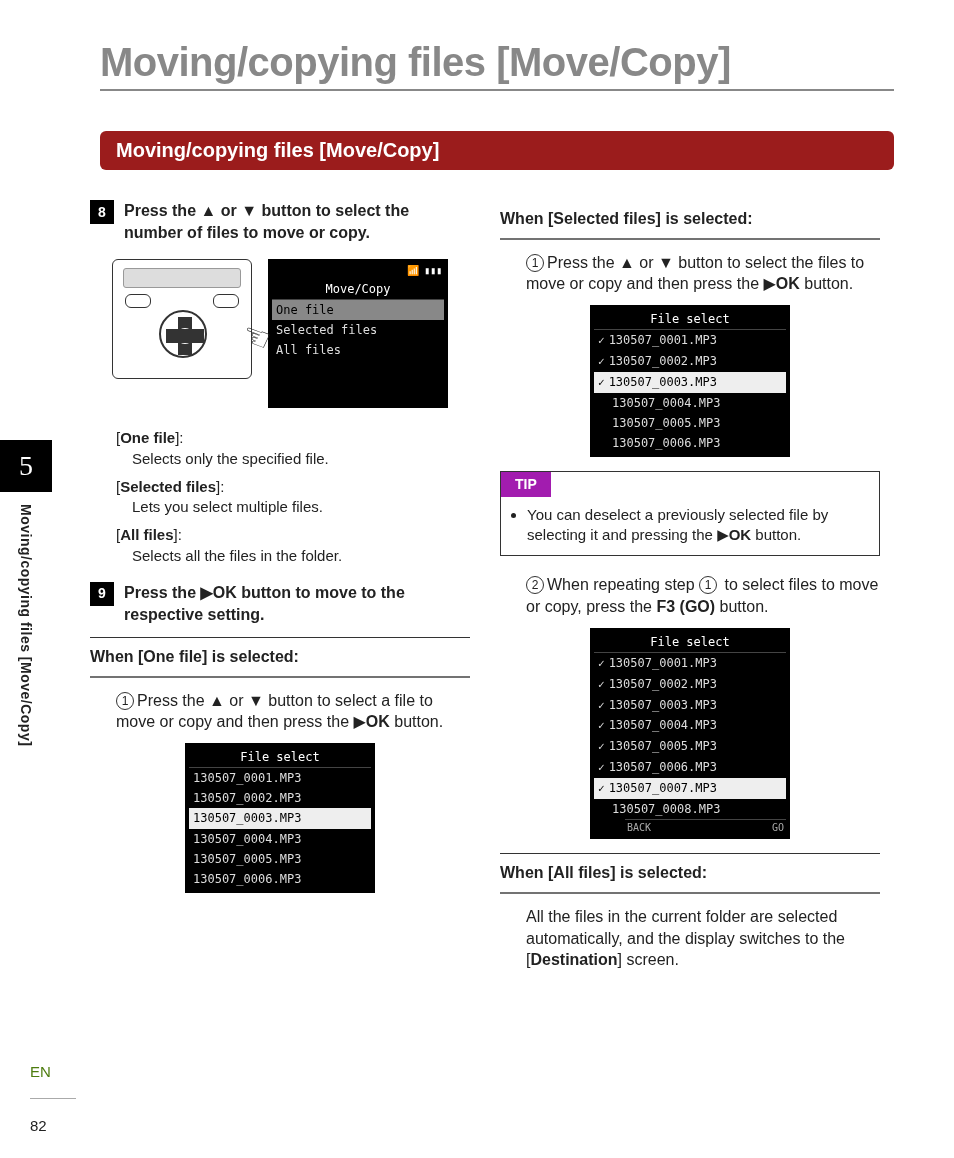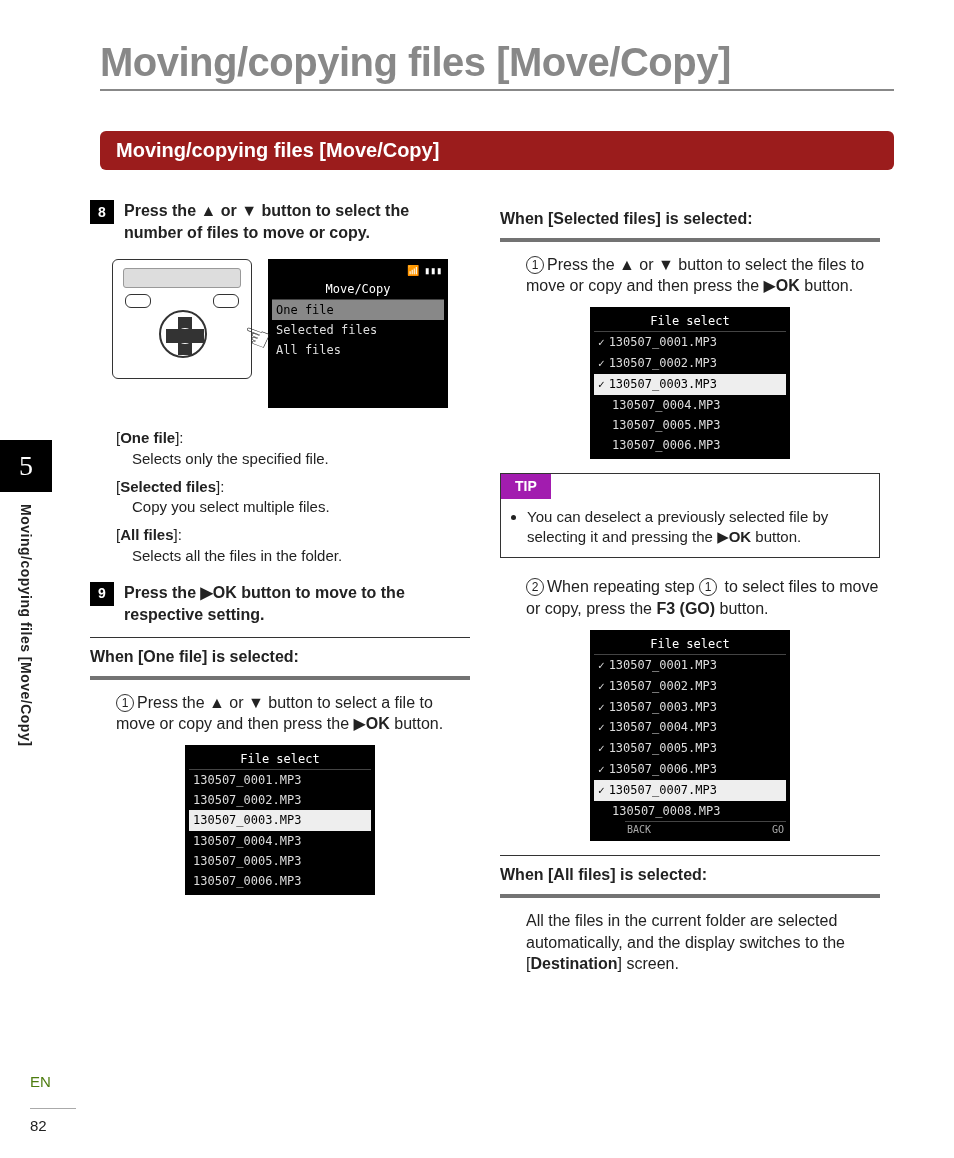--- a/index.html
+++ b/index.html
@@ -140,21 +140,21 @@
   .check::before { content:"✓"; margin-right:4px; font-size:11px; }
   .nocheck::before { content:" "; margin-right:4px; display:inline-block; width:10px; }
   .lcd-foot { display:flex; justify-content:space-between; font-size:10px; padding:1px 2px; border-top:1px solid #444; color:#aaa;margin-left:31px; }
   .defs { margin: 8px 0 16px 26px; }
   .defs dt { font-size: 15px; }
   .defs dd { margin: 0 0 8px 16px; font-size: 15px; }
   .subhead {
     font-weight: 700;
     padding: 8px 0;
     border-top: 1px solid #333;
-    border-bottom: 4px solid #737373;
+    border-bottom: 2px solid #737373;
     margin: 12px 0;
   }
   .circled {
     display: inline-block;
     border: 1.2px solid #333;
     border-radius: 50%;
     width: 18px; height: 18px;
     font-size: 12px; line-height: 16px;
     text-align: center;
     margin-right: 3px;
@@ -166,21 +166,21 @@
   .tip-label { background:#a21caf; color:#fff; display:inline-block; padding:3px 14px; font-weight:700; font-size:14px; }
   .tip-body { padding: 8px 12px 10px 12px; font-size:15px; }
   .tip-body li { margin-left: 14px; }
   .footer {
     position: absolute;
     bottom: 24px;
     left: 30px;
     font-size: 15px;
   }
   .lang { margin-bottom: 18px; color:#4d7c0f; }
-  .pn { border-top:1px solid #aaa; width: 46px; padding-top:8px; }
+  .pn { border-top:1px solid #aaa; width: 46px; padding-top:18px; }
 </style>
 </head>
 <body>
 
 <div class="page-title">Moving/copying files [Move/Copy]</div>
 <div class="section-banner">Moving/copying files [Move/Copy]</div>
 
 <div class="side-tab">
   <div class="chapter-num">5</div>
   <div class="side-label">Moving/copying files [Move/Copy]</div>
@@ -218,21 +218,21 @@
         <div class="lcd-row">Selected files</div>
         <div class="lcd-row">All files</div>
         <div style="height:44px"></div>
       </div>
     </div>
 
     <dl class="defs">
       <dt><span>[</span><b>One file</b><span>]:</span></dt>
       <dd>Selects only the specified file.</dd>
       <dt><span>[</span><b>Selected files</b><span>]:</span></dt>
-      <dd>Copy you select multiple files.</dd>
+      <dd>Lets you select multiple files.</dd>
       <dt><span>[</span><b>All files</b><span>]:</span></dt>
       <dd>Selects all the files in the folder.</dd>
     </dl>
 
     <div class="step">
       <div class="step-num">9</div>
       <div class="step-text">
         <span>Press the </span><span class="sym">▶</span><span>OK</span><span> button to move to the respective setting.</span>
       </div>
     </div>

